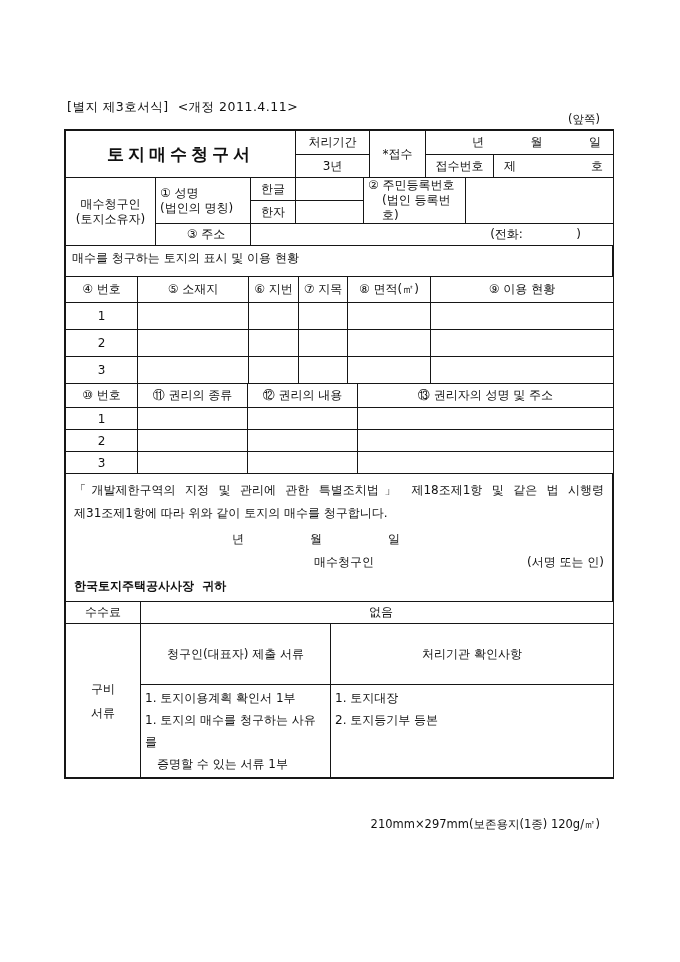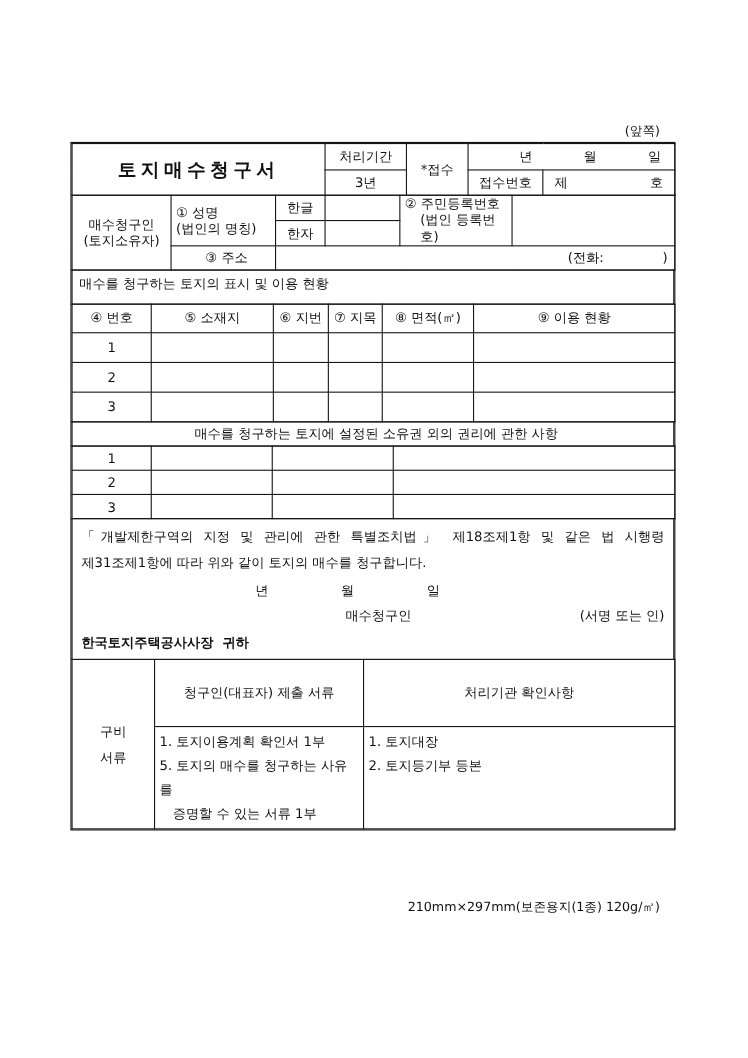--- a/index.html
+++ b/index.html
@@ -17,40 +17,41 @@
 
   .title-cell { font-size:17px; font-weight:bold; letter-spacing:4px; }
   .lh { line-height:15px; }
   .tl { text-align:center; padding-left:6px; }
   .tl2 { text-align:left !important; padding-left:4px; }
   .top-left { text-align:left !important; vertical-align:top !important; padding:4px 6px; }
   .ymd { padding:0 12px 0 46px; }
   .ymd .flex, .jeho .flex { display:flex; justify-content:space-between; align-items:center; }
   .jeho { padding:0 10px; }
   .indent2 { padding-left:14px; }
-  .phone { text-align:right !important; padding-right:6px; white-space:pre; }
+  .phone { text-align:right !important; padding-right:32px; white-space:pre; }
 
   .decl { height:126px; vertical-align:top !important; text-align:left !important; padding:5px 8px 3px 8px; }
   .decl .p1 { text-align:justify; text-align-last:justify; line-height:23px; }
   .decl .p2 { line-height:23px; }
   .decl .date-row { display:flex; justify-content:space-between; width:168px; margin-left:158px; line-height:23px; margin-top:3px; }
   .decl .sig-row { display:flex; line-height:23px; }
   .decl .sig-row .who { margin-left:240px; }
   .decl .sig-row .seal { margin-left:auto; }
   .decl .recipient { line-height:23px; white-space:pre; margin-top:1px;font-weight:bold; }
 
   .doc-list { text-align:left !important; vertical-align:top !important; padding:2px 4px; line-height:22px; }
   .doc-list .cont { padding-left:12px; }
   .lbl2 div { line-height:24px; }
 </style>
 </head>
 <body>
 
 <div class="page">
 
+  <div class="top-note">[별지 제3호서식]  &lt;개정 2011.4.11&gt;</div>
   <div class="front-note">(앞쪽)</div>
 
   <div class="form">
 
     <table class="t">
       <colgroup>
           <col style="width:230px">
           <col style="width:74px">
           <col style="width:56px">
           <col style="width:68px">
@@ -166,36 +167,35 @@
         <td>3</td>
         <td></td>
         <td></td>
         <td></td>
         <td></td>
         <td></td>
       </tr>
     </tbody>
       </table>
 
-    <table class="t">
-      <tbody>
-          <tr style="height:22px">
-        <td class="tl">매수를 청구하는 토지에 설정된 소유권 외의 권리에 관한 사항</td>
-      </tr>
-    </tbody>
-      </table>
 
     <table class="t">
       <colgroup>
           <col style="width:72px">
           <col style="width:110px">
           <col style="width:110px">
           <col style="width:256px">
         </colgroup>
       <tbody>
+          <tr style="height:24px">
+        <td>⑩ 번호</td>
+        <td>⑪ 권리의 종류</td>
+        <td>⑫ 권리의 내용</td>
+        <td>⑬ 권리자의 성명 및 주소</td>
+      </tr>
       <tr style="height:22px">
         <td>1</td>
         <td></td>
         <td></td>
         <td></td>
       </tr>
       <tr style="height:22px">
         <td>2</td>
         <td></td>
         <td></td>
@@ -225,40 +225,52 @@
           <div class="sig-row">
             <span class="who">매수청구인</span>
             <span class="seal">(서명 또는 인)</span>
           </div>
           <div class="recipient">한국토지주택공사사장  귀하</div>
         </td>
       </tr>
     </tbody>
       </table>
 
+    <table class="t">
+      <colgroup>
+          <col style="width:75px">
+          <col style="width:473px">
+        </colgroup>
+      <tbody>
+          <tr style="height:22px">
+        <td>수수료</td>
+        <td class="tl" style="padding-left:8px">없음</td>
+      </tr>
+    </tbody>
+      </table>
 
     <table class="t">
       <colgroup>
           <col style="width:75px">
           <col style="width:190px">
           <col style="width:283px">
         </colgroup>
       <tbody>
           <tr style="height:61px">
         <td rowspan="2" class="lbl2">
           <div>구비</div>
           <div>서류</div>
         </td>
         <td>청구인(대표자) 제출 서류</td>
         <td>처리기관 확인사항</td>
       </tr>
       <tr style="height:60px">
         <td class="doc-list">
           <div>1. 토지이용계획 확인서 1부</div>
-          <div>5. 토지의 매수를 청구하는 사유를</div>
+          <div>1. 토지의 매수를 청구하는 사유를</div>
           <div class="cont">증명할 수 있는 서류 1부</div>
         </td>
         <td class="doc-list">
           <div>1. 토지대장</div>
           <div>2. 토지등기부 등본</div>
         </td>
       </tr>
     </tbody>
       </table>
 

